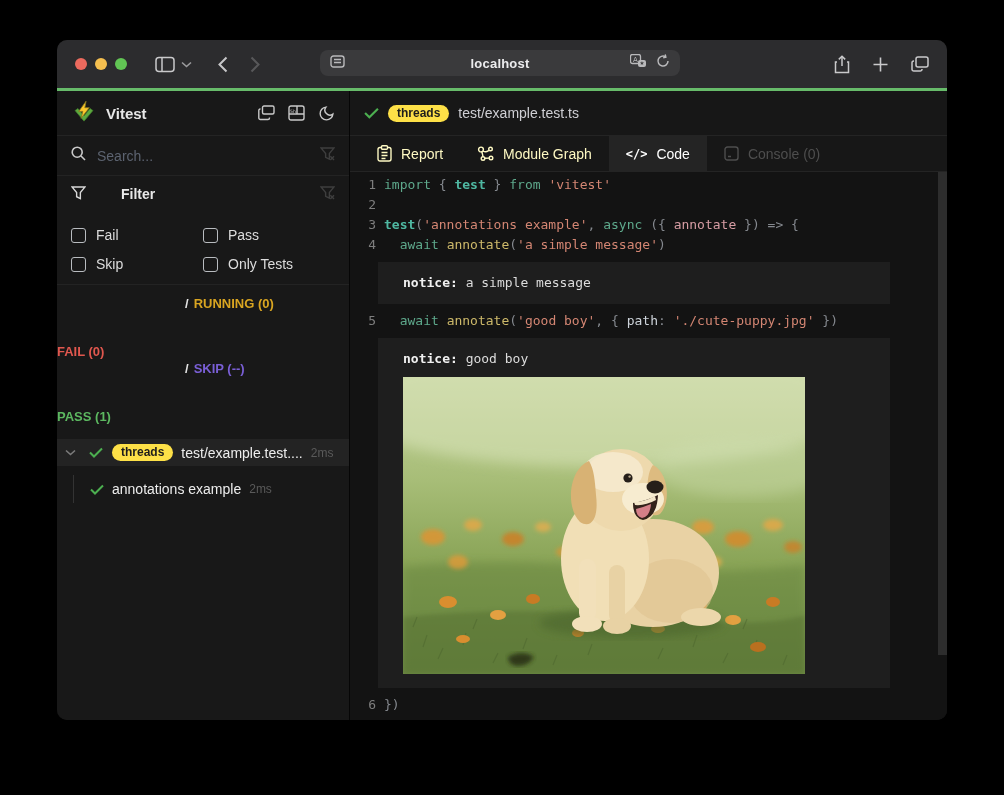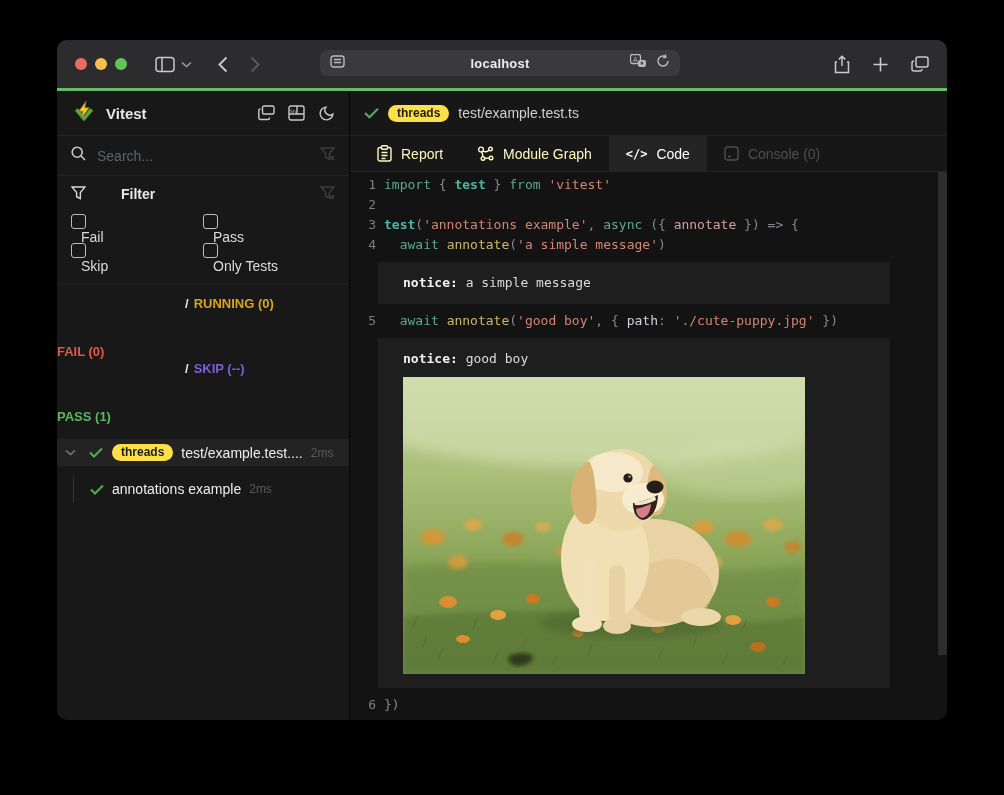--- a/index.html
+++ b/index.html
@@ -54,21 +54,21 @@
   .search-input { flex:1; background:transparent; border:none; outline:none;
                   color:#d6d6d6; font-size:14px; margin-left:11px; }
   .search-input::placeholder { color:#5c6370; }
   .dim-icon { color:#3e3e3e; }
 
   .filter-section { padding:10px 14px 12px; border-bottom:1px solid #232323; }
   .filter-title-row { display:flex; color:#d8d8d8; height:24px;gap:24px; }
   .filter-title { font-size:14px; font-weight:700; color:#e8e8e8; margin-left:11px; }
   .filter-title-row .dim-icon { margin-left:auto; }
   .filter-grid { display:grid; grid-template-columns:1fr 1fr; margin-top:4px; }
-  .chk-row { display:flex; align-items:flex-start; height:29px; cursor:default;flex-direction:column; }
+  .chk-row { display:flex; align-items:flex-end; height:29px; cursor:default; }
   .chk-box { width:15px; height:15px; border:1.5px solid #b9bcc0; border-radius:3px;
              background:transparent; flex:none; }
   .chk-label { color:#dcdcdc; font-size:14px; margin-left:10px; }
 
   .stats { padding:10px 0 6px; font-size:13px; font-weight:700; }
   .stats-line { display:flex; line-height:17px; }
   .stats-c1 { width:123px; text-align:left;margin-top:48px; }
   .stats-sep { color:#e3e3e3; padding:0 5px; }
   .c-fail{color:#e0574e;} .c-run{color:#d9a521;} .c-pass{color:#5cb860;} .c-skip{color:#7a5fd6;}
 

